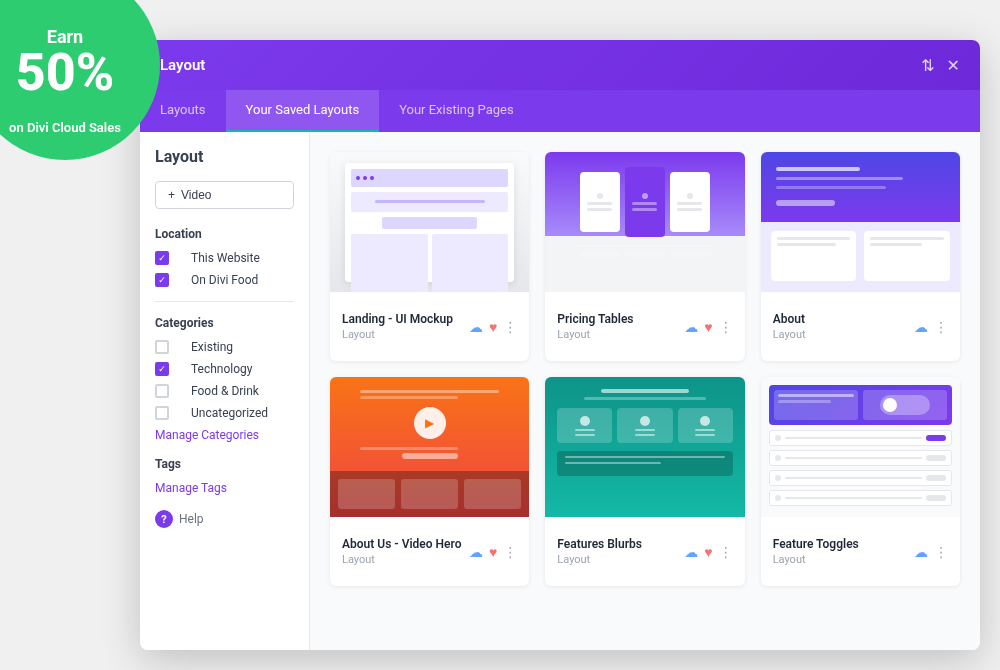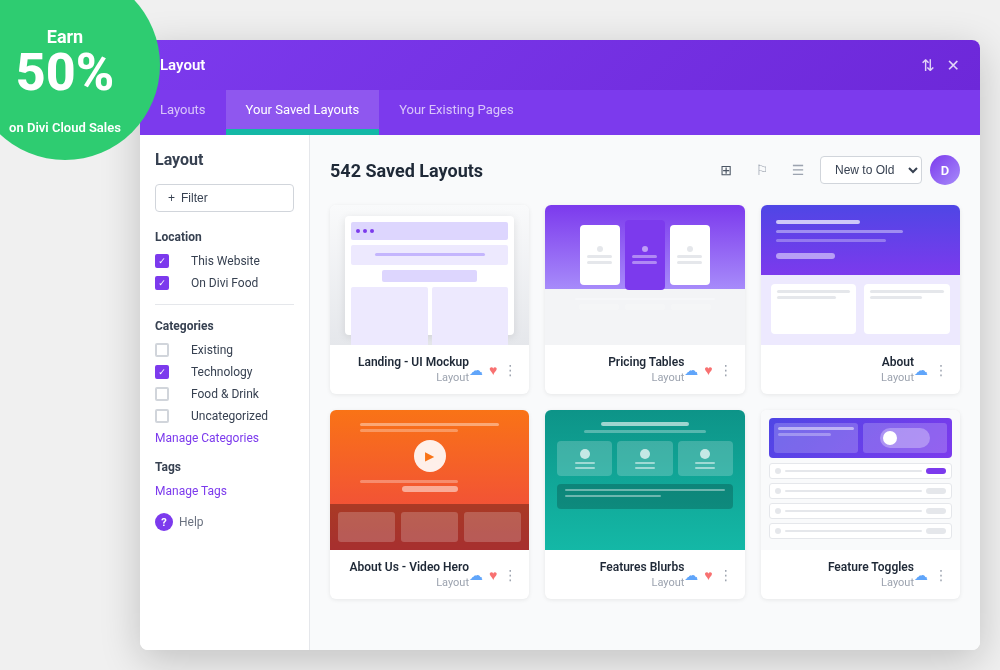--- a/index.html
+++ b/index.html
@@ -99,21 +99,21 @@
     .tab {
       padding: 12px 20px;
       color: rgba(255,255,255,0.7);
       font-size: 13px;
       cursor: pointer;
       border-bottom: 3px solid transparent;
     }
     .tab.active {
       color: white;
       background: rgba(255,255,255,0.15);
-      border-bottom: 6px solid #14b8a6;
+      border-bottom: 2px solid #14b8a6;
     }
 
     
     .content {
       display: flex;
       flex: 1;
       overflow: hidden;
     }
 
     
@@ -318,24 +318,23 @@
       cursor: pointer;
     }
 
     .card-preview {
       height: 140px;
       overflow: hidden;
       position: relative;
     }
 
     .card-footer {
-      padding: 10px 12px;
-      display: flex;
-      align-items: center;
-      text-align: right;
+      padding: 20px 12px;
+      display: flex;
+      align-items: center;
     }
     .card-info {
       flex: 1;
     }
     .card-name {
       font-size: 12px;
       font-weight: 600;
       color: #1f2937;
       margin-bottom: 2px;
     }
@@ -623,21 +622,21 @@
     <div class="tab">Your Existing Pages</div>
   </div>
 
   <div class="content">
 
     <div class="sidebar">
       <div class="page-subtitle">Layout</div>
 
       <button class="filter-btn">
         <span>+</span>
-        <span>Filter</span>
+        <span>Video</span>
       </button>
 
       <div class="section-title">Location</div>
 
       <div class="filter-item">
         <div class="checkbox checked"></div>
         <span>This Website</span>
       </div>
       <div class="filter-item">
         <div class="checkbox checked"></div>
@@ -672,35 +671,20 @@
 
       <a class="manage-link">Manage Tags</a>
 
       <div class="help-btn">
         <div class="help-icon">?</div>
         <span>Help</span>
       </div>
     </div>
 
     <div class="main-area">
-      <div class="main-header">
-        <span class="results-count">542 Saved Layouts</span>
-        <div class="view-controls">
-          <button class="view-btn active">⊞</button>
-          <button class="view-btn">⚐</button>
-          <button class="view-btn">☰</button>
-          <select class="sort-select">
-            <option>New to Old</option>
-            <option>Old to New</option>
-            <option>A-Z</option>
-            <option>Z-A</option>
-          </select>
-          <div class="avatar">D</div>
-        </div>
-      </div>
 
       <div class="layout-grid">
 
         <div class="layout-card">
           <div class="card-preview preview-landing">
             <div class="preview-landing-inner">
               <div class="preview-landing-header">
                 <div class="preview-landing-dot"></div>
                 <div class="preview-landing-dot"></div>
                 <div class="preview-landing-dot"></div>

